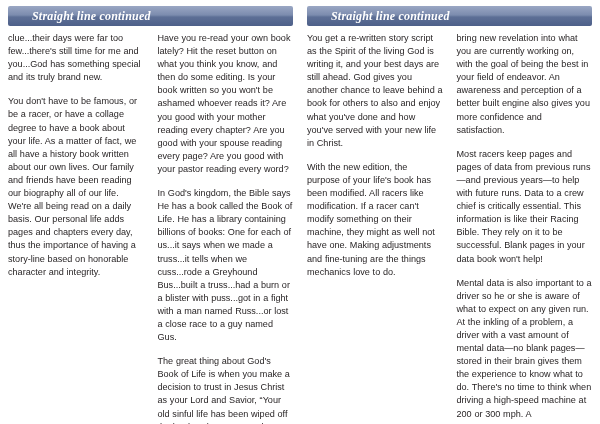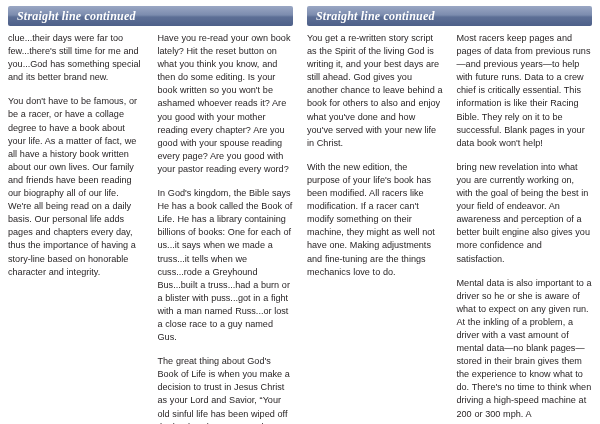--- a/index.html
+++ b/index.html
@@ -44,21 +44,21 @@
     left: 299px;
     width: 285px;
   }
   .banner-text {
     color: #ffffff;
     font-family: "Liberation Serif", serif;
     font-style: italic;
     font-weight: bold;
     font-size: 12px;
     line-height: 20px;
-    padding-left: 9px;
+    padding-left: 24px;
     letter-spacing: 0.2px;
     white-space: nowrap;
   }
   
   .columns {
     position: absolute;
     top: 32px;
     left: 8px;
     right: 8px;
     bottom: 6px;
@@ -92,35 +92,35 @@
       <div class="banner-text">Straight line continued</div>
     </div>
     <div class="banner right">
       <div class="banner-text">Straight line continued</div>
     </div>
   </div>
 
   <div class="columns">
 
     <div class="col">
-      <p>clue...their days were far too few...there's still time for me and you...God has something special and its better brand new.</p>
+      <p>clue...their days were far too few...there's still time for me and you...God has something special and its truly brand new.</p>
       <p>You don't have to be famous, or be a racer, or have a collage degree to have a book about your life. As a matter of fact, we all have a history book written about our own lives. Our family and friends have been reading our biography all of our life. We're all being read on a daily basis. Our personal life adds pages and chapters every day, thus the importance of having a story-line based on honorable character and integrity.</p>
     </div>
 
     <div class="col">
       <p>Have you re-read your own book lately? Hit the reset button on what you think you know, and then do some editing. Is your book written so you won't be ashamed whoever reads it? Are you good with your mother reading every chapter? Are you good with your spouse reading every page? Are you good with your pastor reading every word?</p>
       <p>In God's kingdom, the Bible says He has a book called the Book of Life. He has a library containing billions of books: One for each of us...it says when we made a truss...it tells when we cuss...rode a Greyhound Bus...built a truss...had a burn or a blister with puss...got in a fight with a man named Russ...or lost a close race to a guy named Gus.</p>
       <p>The great thing about God's Book of Life is when you make a decision to trust in Jesus Christ as your Lord and Savior, “Your old sinful life has been wiped off the books,” (2 Peter 1:9 The</p>
     </div>
 
     <div class="col">
       <p>You get a re-written story script as the Spirit of the living God is writing it, and your best days are still ahead. God gives you another chance to leave behind a book for others to also and enjoy what you've done and how you've served with your new life in Christ.</p>
       <p>With the new edition, the purpose of your life's book has been modified. All racers like modification. If a racer can't modify something on their machine, they might as well not have one. Making adjustments and fine-tuning are the things mechanics love to do.</p>
     </div>
 
     <div class="col">
+      <p>bring new revelation into what you are currently working on, with the goal of being the best in your field of endeavor. An awareness and perception of a better built engine also gives you more confidence and satisfaction.</p>
       <p>Most racers keep pages and pages of data from previous runs—and previous years—to help with future runs. Data to a crew chief is critically essential. This information is like their Racing Bible. They rely on it to be successful. Blank pages in your data book won't help!</p>
-      <p>bring new revelation into what you are currently working on, with the goal of being the best in your field of endeavor. An awareness and perception of a better built engine also gives you more confidence and satisfaction.</p>
       <p>Mental data is also important to a driver so he or she is aware of what to expect on any given run. At the inkling of a problem, a driver with a vast amount of mental data—no blank pages—stored in their brain gives them the experience to know what to do. There's no time to think when driving a high-speed machine at 200 or 300 mph. A</p>
     </div>
 
   </div>
 </div>
 
 </body></html>

